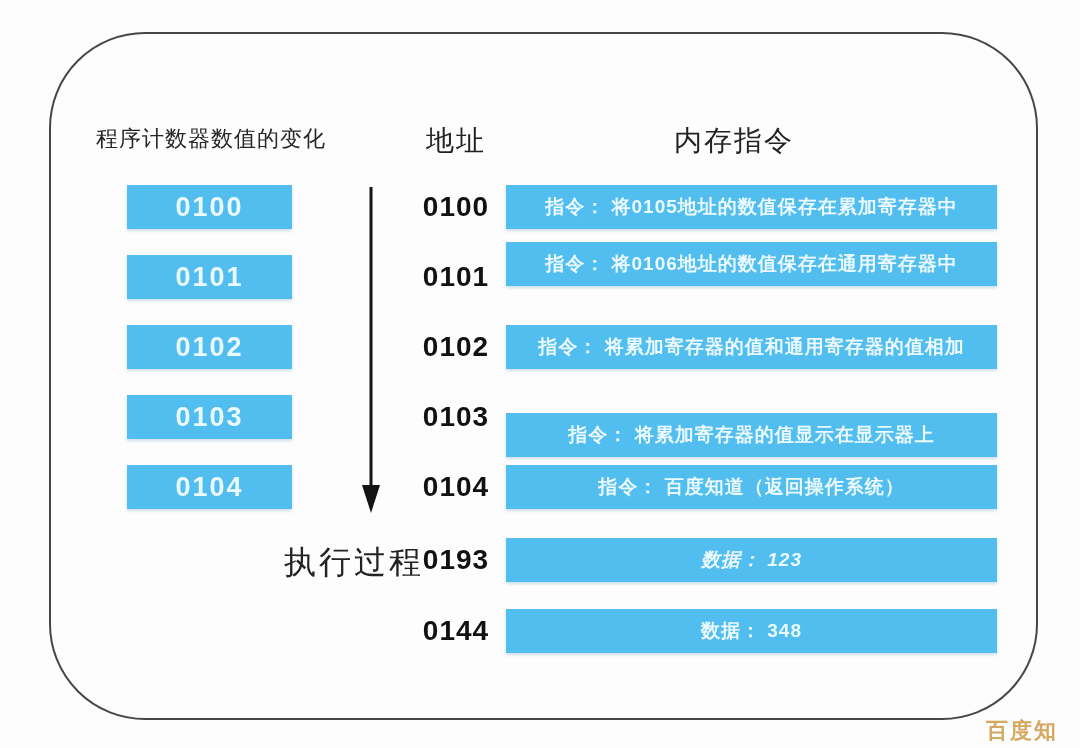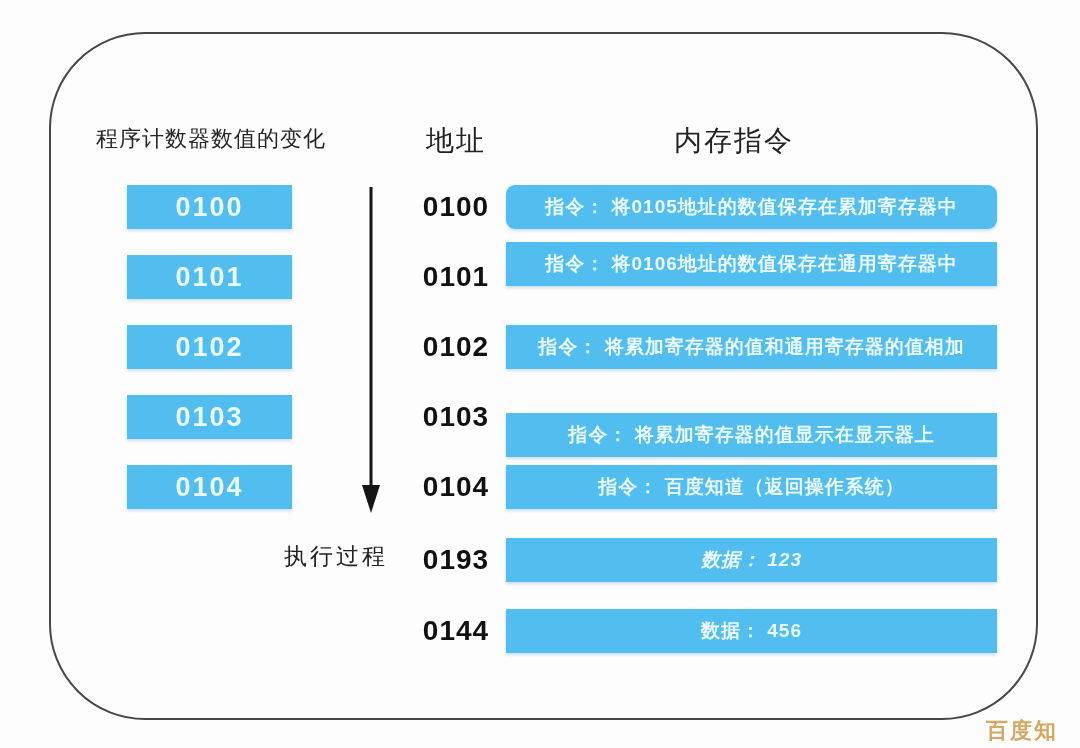--- a/index.html
+++ b/index.html
@@ -30,21 +30,21 @@
     display:flex;align-items:center;justify-content:center;
     font-size:28px;font-weight:bold;color:#111;letter-spacing:1px;
   }
   .instr-box{
     position:absolute;left:506px;width:491px;height:44px;
     background:var(--box-blue);display:flex;align-items:center;justify-content:center;
     font-size:19px;font-weight:bold;color:var(--box-text);letter-spacing:1px;
     box-shadow:0 2px 3px rgba(120,170,200,0.35);
   }
   .exec-label{
-    position:absolute;left:284px;top:541px;font-size:23px;color:#222;letter-spacing:3px;
+    position:absolute;left:284px;top:541px;font-size:32px;color:#222;letter-spacing:3px;
   }
   .flow-arrow{position:absolute;left:355px;top:183px;}
   .watermark{
     position:absolute;left:986px;top:716px;font-size:22px;font-weight:bold;
     color:var(--wm-color);letter-spacing:2px;
   }
 </style>
 </head>
 <body>
 
@@ -67,29 +67,29 @@
   </svg>
 
   <div class="exec-label">执行过程</div>
 
   <div class="col-header mem-header">内存指令</div>
 
   <div class="col-header addr-header">地址</div>
 
   <div id="memory-rows">
       <div class="addr-label" style="top: 185px;">0100</div>
-      <div class="instr-box" style="top: 185px; border-radius: 9px;">指令： 将0105地址的数值保存在累加寄存器中</div>
+      <div class="instr-box" style="top: 185px;">指令： 将0105地址的数值保存在累加寄存器中</div>
       <div class="addr-label" style="top: 255px;">0101</div>
       <div class="instr-box" style="top: 242px;">指令： 将0106地址的数值保存在通用寄存器中</div>
       <div class="addr-label" style="top: 325px;">0102</div>
       <div class="instr-box" style="top: 325px;">指令： 将累加寄存器的值和通用寄存器的值相加</div>
       <div class="addr-label" style="top: 395px;">0103</div>
       <div class="instr-box" style="top: 413px;">指令： 将累加寄存器的值显示在显示器上</div>
       <div class="addr-label" style="top: 465px;">0104</div>
       <div class="instr-box" style="top: 465px;">指令： 百度知道（返回操作系统）</div>
       <div class="addr-label" style="top: 538px;">0193</div>
       <div class="instr-box" style="top: 538px; font-style: italic;">数据： 123</div>
       <div class="addr-label" style="top: 609px;">0144</div>
-      <div class="instr-box" style="top: 609px;">数据： 456</div>
+      <div class="instr-box" style="top: 609px;">数据： 348</div>
     </div>
 
   <div class="watermark">百度知道</div>
 </div>
 
 </body></html>

